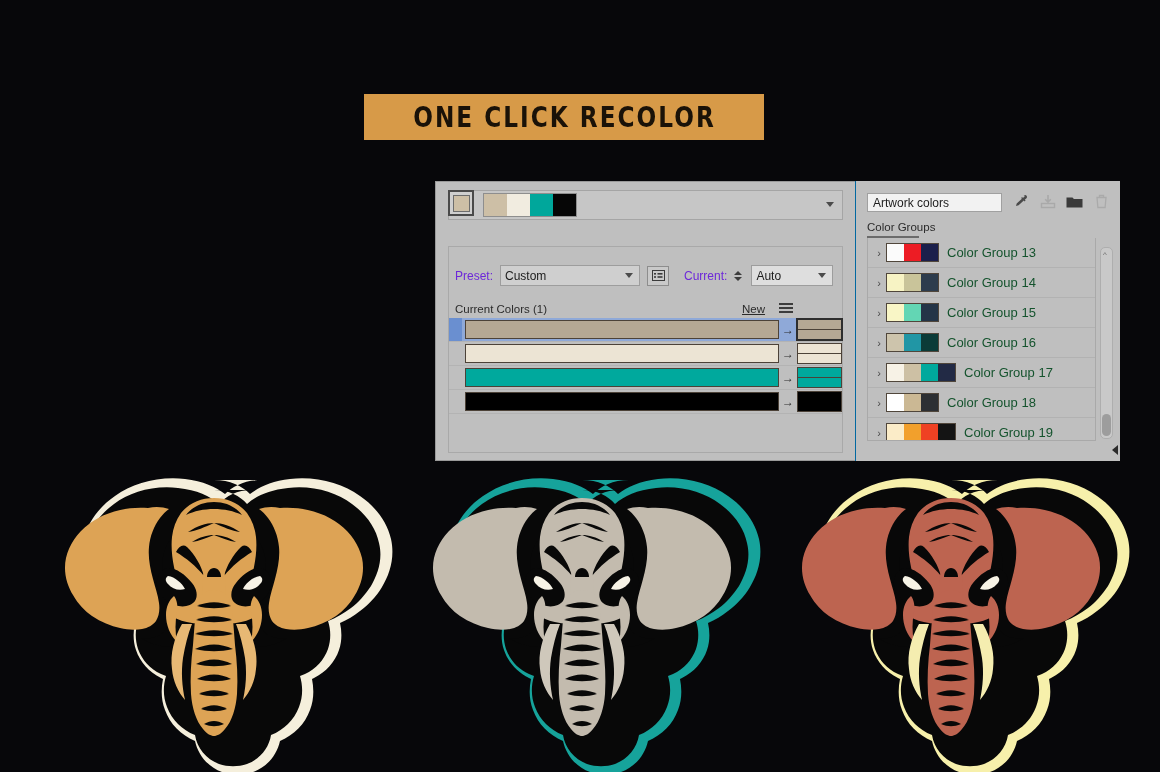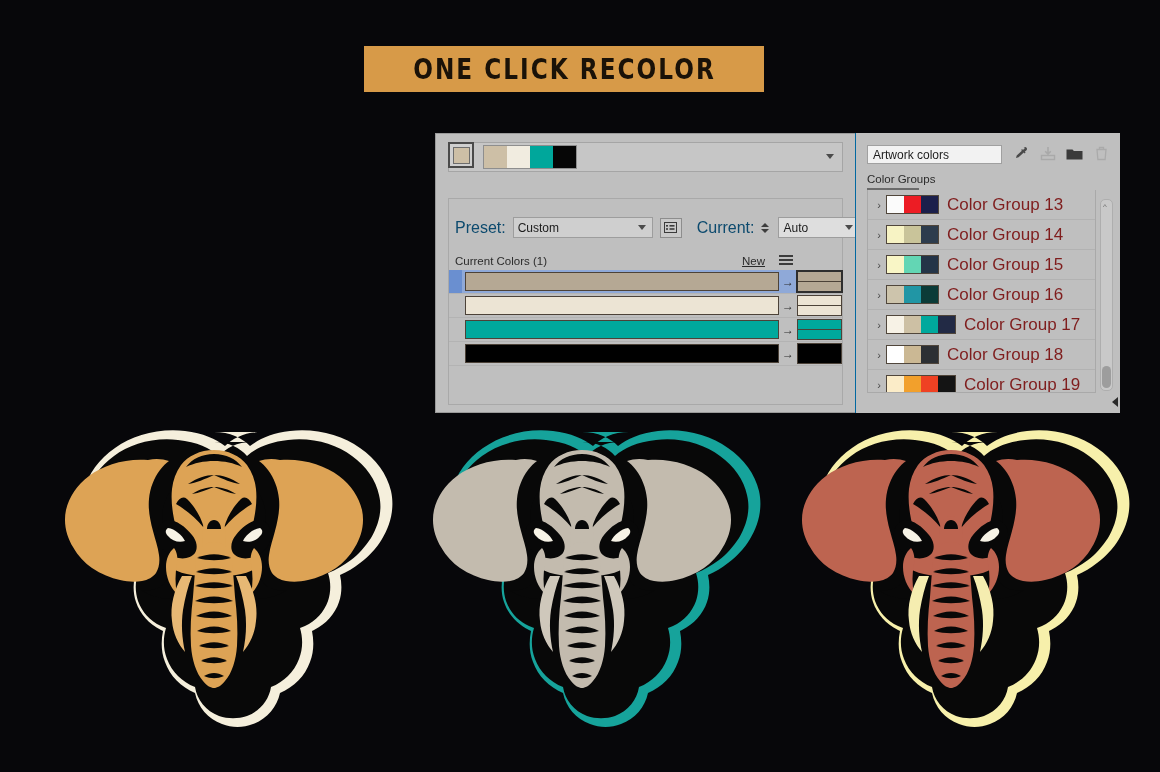--- a/index.html
+++ b/index.html
@@ -2,21 +2,21 @@
 <html><head>
 <meta charset="utf-8">
 <style>
   html,body{margin:0;padding:0;}
   body{
     width:1160px;height:772px;
     background:#07070a;
     font-family:"Liberation Sans", sans-serif;
     overflow:hidden;position:relative;
   }
-  .stage{position:absolute;inset:0;}
+  .stage{position:absolute;inset:0;margin-top:48px;}
 
   
   .title-banner{
     position:absolute;left:364px;top:46px;width:400px;height:46px;
     background:#d79a48;display:flex;align-items:center;justify-content:center;
   }
   .title-banner .txt{
     font-family:"DejaVu Sans Condensed","Liberation Sans", sans-serif;
     font-weight:bold;font-size:28px;letter-spacing:2.2px;color:#1a1208;
     transform:scaleX(.92);white-space:nowrap;
@@ -61,21 +61,21 @@
     justify-content:center;align-items:flex-end;height:20px;}
   .tab{padding:2px 13px 3px;font-size:12.5px;line-height:14px;}
   .tab.inactive{background:#d0d0d0;color:#2a2a2a;border:1px solid #b4b4b4;border-bottom:none;}
   .tab.active{background:#a9a9a9;color:#2f6fd0;border:1px solid #9a9a9a;border-bottom:none;font-weight:normal;}
 
   .inner-box{position:absolute;left:13px;top:65px;right:12px;bottom:8px;
     border:1px solid #a9a9a9;background:#bfbfbf;}
 
   
   .preset-row{position:absolute;left:20px;top:84px;display:flex;align-items:center;gap:7px;}
-  .lbl{font-size:16px;color:#0c4a6e;}
+  .lbl{font-size:12px;color:#6d28d9;}
   .select{background:#cfcfcf;border:1px solid #9d9d9d;height:19px;min-width:130px;
     display:flex;align-items:center;padding:0 4px;position:relative;font-size:12px;color:#1c1c1c;}
   .select .chev{position:absolute;right:6px;top:7px;}
   .sel-sm{min-width:72px;background:#dedede;}
   .mini-btn{width:20px;height:18px;border:1px solid #8d8d8d;background:#c9c9c9;
     display:flex;align-items:center;justify-content:center;}
   .mini-btn svg{display:block;}
   .stepper{display:flex;flex-direction:column;justify-content:center;gap:2px;width:10px;}
   .stepper i{width:0;height:0;border-left:4px solid transparent;border-right:4px solid transparent;}
   .stepper i.up{border-bottom:4px solid #3d3d3d;}
@@ -108,21 +108,21 @@
   .ricons{position:absolute;left:156px;top:11px;display:flex;gap:10px;align-items:center;}
   .ricon{width:17px;height:18px;display:flex;align-items:center;justify-content:center;}
   .cg-label{position:absolute;left:11px;top:40px;font-size:11.5px;color:#2b2b2b;}
   .cg-underline{position:absolute;left:11px;top:55px;width:52px;height:2px;background:#6b6b6b;}
   .cg-list{position:absolute;left:11px;top:57px;right:24px;bottom:20px;
     border:1px solid #a9a9a9;border-top:none;background:#bfbfbf;overflow:hidden;}
   .cg-row{display:flex;align-items:center;height:29px;border-bottom:1px solid #b2b2b2;padding-left:4px;}
   .cg-chev{width:14px;text-align:center;color:#4a4a4a;font-size:11px;}
   .cg-sw{display:flex;height:17px;border:1px solid #50463b;margin-right:8px;}
   .cg-sw i{display:block;width:17px;height:100%;}
-  .cg-name{font-size:17px;color:#7f1d1d;}
+  .cg-name{font-size:13px;color:#14532d;}
   .vscroll{position:absolute;right:7px;top:66px;bottom:22px;width:11px;
     background:#c9c9c9;border:1px solid #aeaeae;border-radius:5px;}
   .vthumb{position:absolute;left:1px;right:1px;bottom:2px;height:22px;background:#9d9d9d;border-radius:5px;}
   .vtop{position:absolute;left:2px;top:2px;font-size:8px;color:#6a6a6a;}
   .gripper{position:absolute;right:2px;bottom:6px;width:0;height:0;
     border-top:5px solid transparent;border-bottom:5px solid transparent;border-right:6px solid #2a2a2a;}
 
   
   .mascots{position:absolute;left:0;top:424px;width:1160px;height:348px;}
   .mascot{position:absolute;top:0;width:372px;height:330px;}

